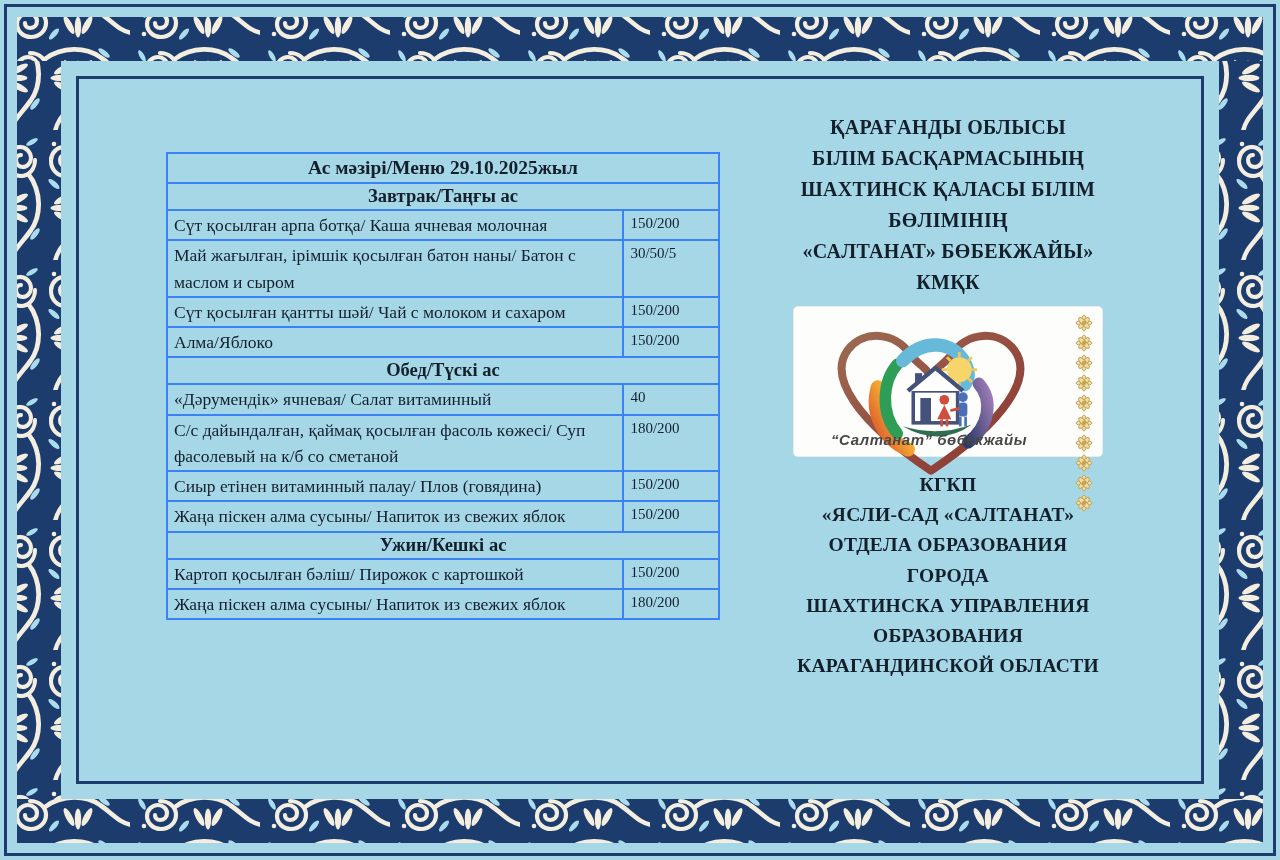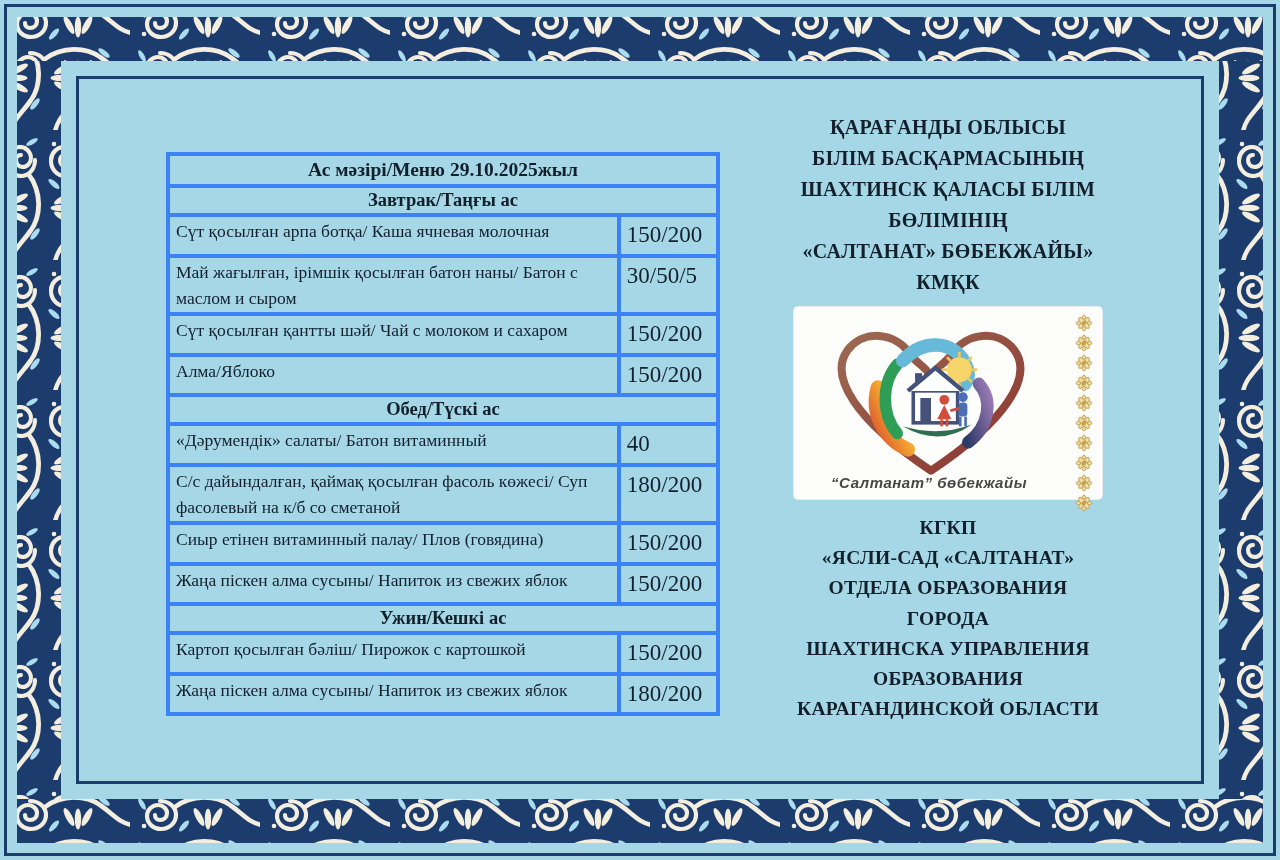--- a/index.html
+++ b/index.html
@@ -4,30 +4,30 @@
 <style>
   html,body{margin:0;padding:0;}
   body{width:1280px;height:860px;background:#a6d7e7;font-family:"Liberation Serif", serif;}
   .page{position:relative;width:1280px;height:860px;overflow:hidden;background:#a6d7e7;}
   .frame{position:absolute;left:0;top:0;z-index:1;}
   .content{position:absolute;left:0;top:0;width:1280px;height:860px;z-index:2;}
 
   
   .menu-wrap{position:absolute;left:166px;top:152px;width:554px;}
   table.menu{border-collapse:collapse;width:100%;color:#13202c;}
-  table.menu th,table.menu td{border:4px solid #3b82f6;padding:1px 6px;vertical-align:top;}
+  table.menu th,table.menu td{border:2px solid #3b82f6;padding:1px 6px;vertical-align:top;}
   table.menu th.title{font-size:19.5px;font-weight:bold;text-align:center;padding:3px 4px;}
   table.menu th.section{font-size:18.5px;font-weight:bold;text-align:center;padding:2px 4px;margin-left:18px;}
   table.menu td.item{font-size:17.5px;line-height:1.5;width:468px;margin-top:28px;}
-  table.menu td.portion{font-size:23px;line-height:1.5;width:84px;}
+  table.menu td.portion{font-size:15px;line-height:1.5;width:84px;}
 
   
   .right-col{position:absolute;left:762px;top:112px;width:372px;text-align:center;color:#13202c;}
   .org-header{font-size:20px;font-weight:bold;line-height:1.55;white-space:pre-line;letter-spacing:.3px;}
-  .logo-box{position:relative;width:308px;height:192px;margin:9px auto 0 auto;background:#fdfdfb;border-radius:4px;box-shadow:0 0 0 1px #e8eef0;}
+  .logo-box{position:relative;width:308px;height:149px;margin:9px auto 0 auto;background:#fdfdfb;border-radius:4px;box-shadow:0 0 0 1px #e8eef0;}
   .logo-heart{position:absolute;left:4px;top:2px;}
   .logo-caption{position:absolute;left:0;right:38px;bottom:8px;text-align:center;
     font-family:"Liberation Sans", sans-serif;font-style:italic;font-weight:bold;
     font-size:15px;color:#474747;letter-spacing:.5px;}
   .gold-strip{position:absolute;right:4px;top:6px;}
   .org-footer{margin-top:14px;font-size:19.5px;font-weight:bold;line-height:1.55;white-space:pre-line;letter-spacing:.3px;}
 </style>
 </head>
 <body>
 
@@ -90,21 +90,21 @@
               <td class="portion">150/200</td>
             </tr>
             <tr>
               <td class="item">Алма/Яблоко</td>
               <td class="portion">150/200</td>
             </tr>
             <tr>
               <th colspan="2" class="section">Обед/Түскі ас</th>
             </tr>
             <tr>
-              <td class="item">«Дәрумендік» салаты/ Батон витаминный</td>
+              <td class="item">«Дәрумендік» ячневая/ Салат витаминный</td>
               <td class="portion">40</td>
             </tr>
             <tr>
               <td class="item">С/с дайындалған, қаймақ қосылған фасоль көжесі/ Суп фасолевый на к/б со сметаной</td>
               <td class="portion">180/200</td>
             </tr>
             <tr>
               <td class="item">Сиыр етінен витаминный палау/ Плов (говядина)</td>
               <td class="portion">150/200</td>
             </tr>

